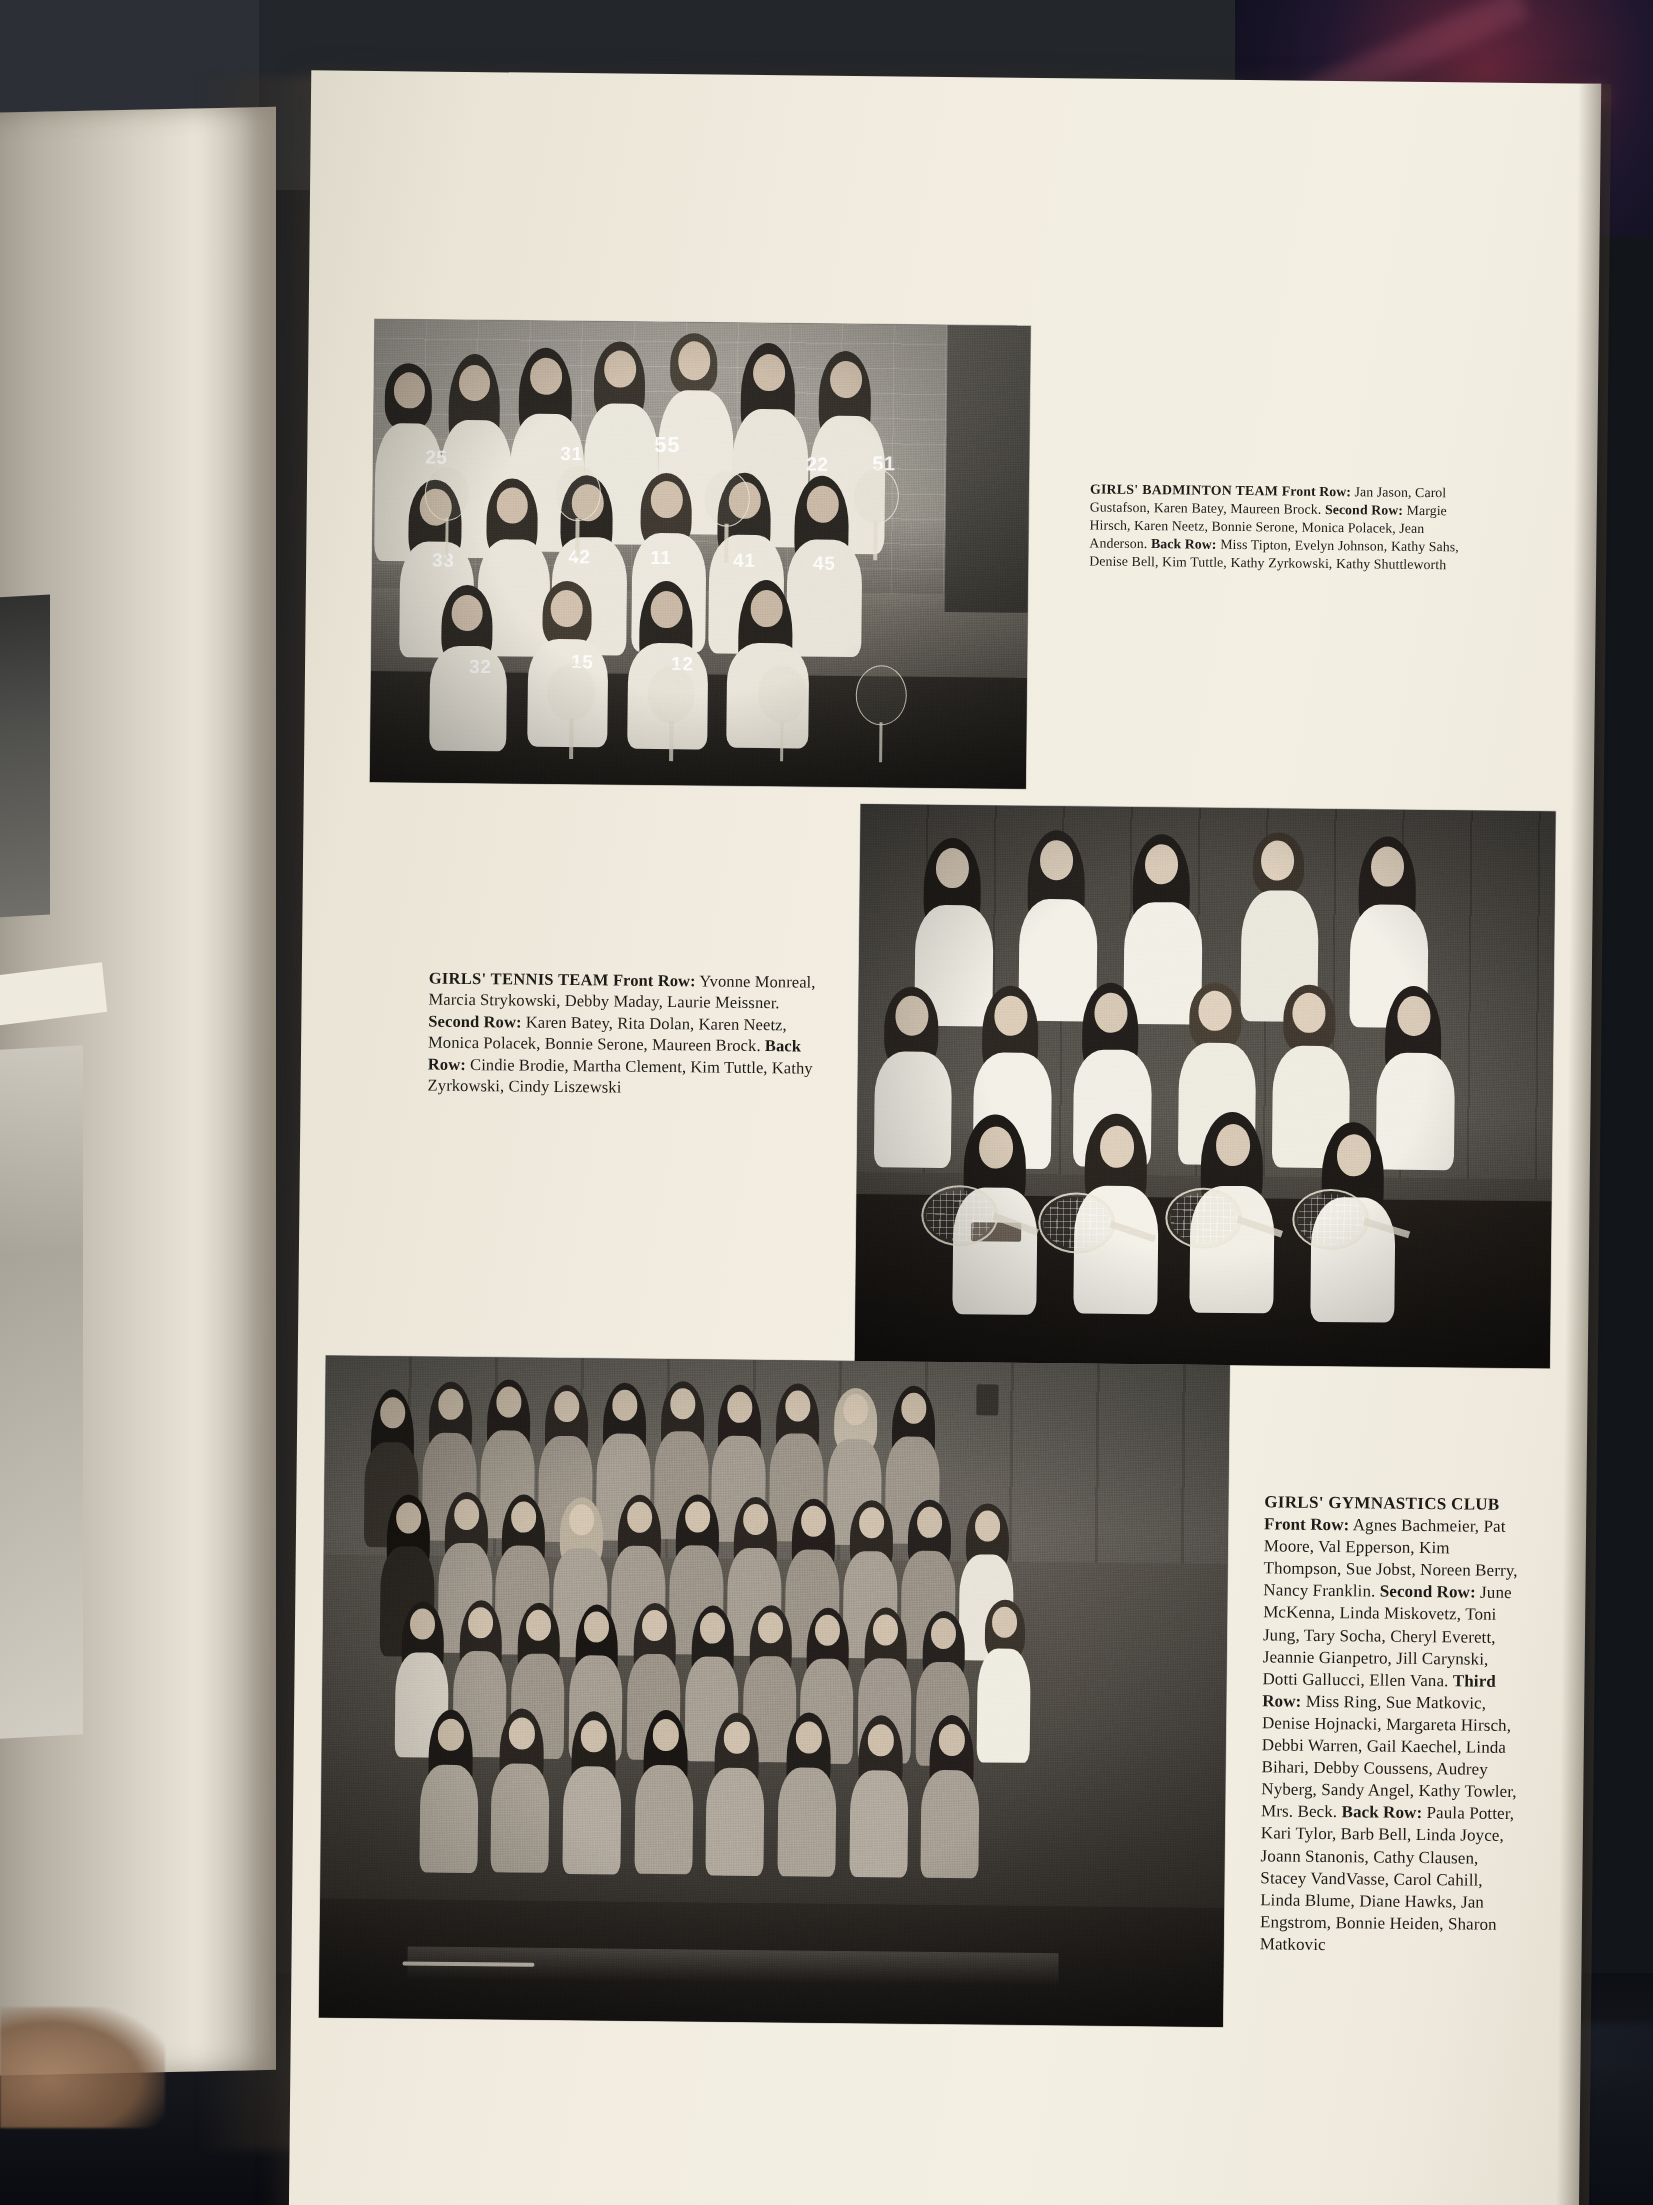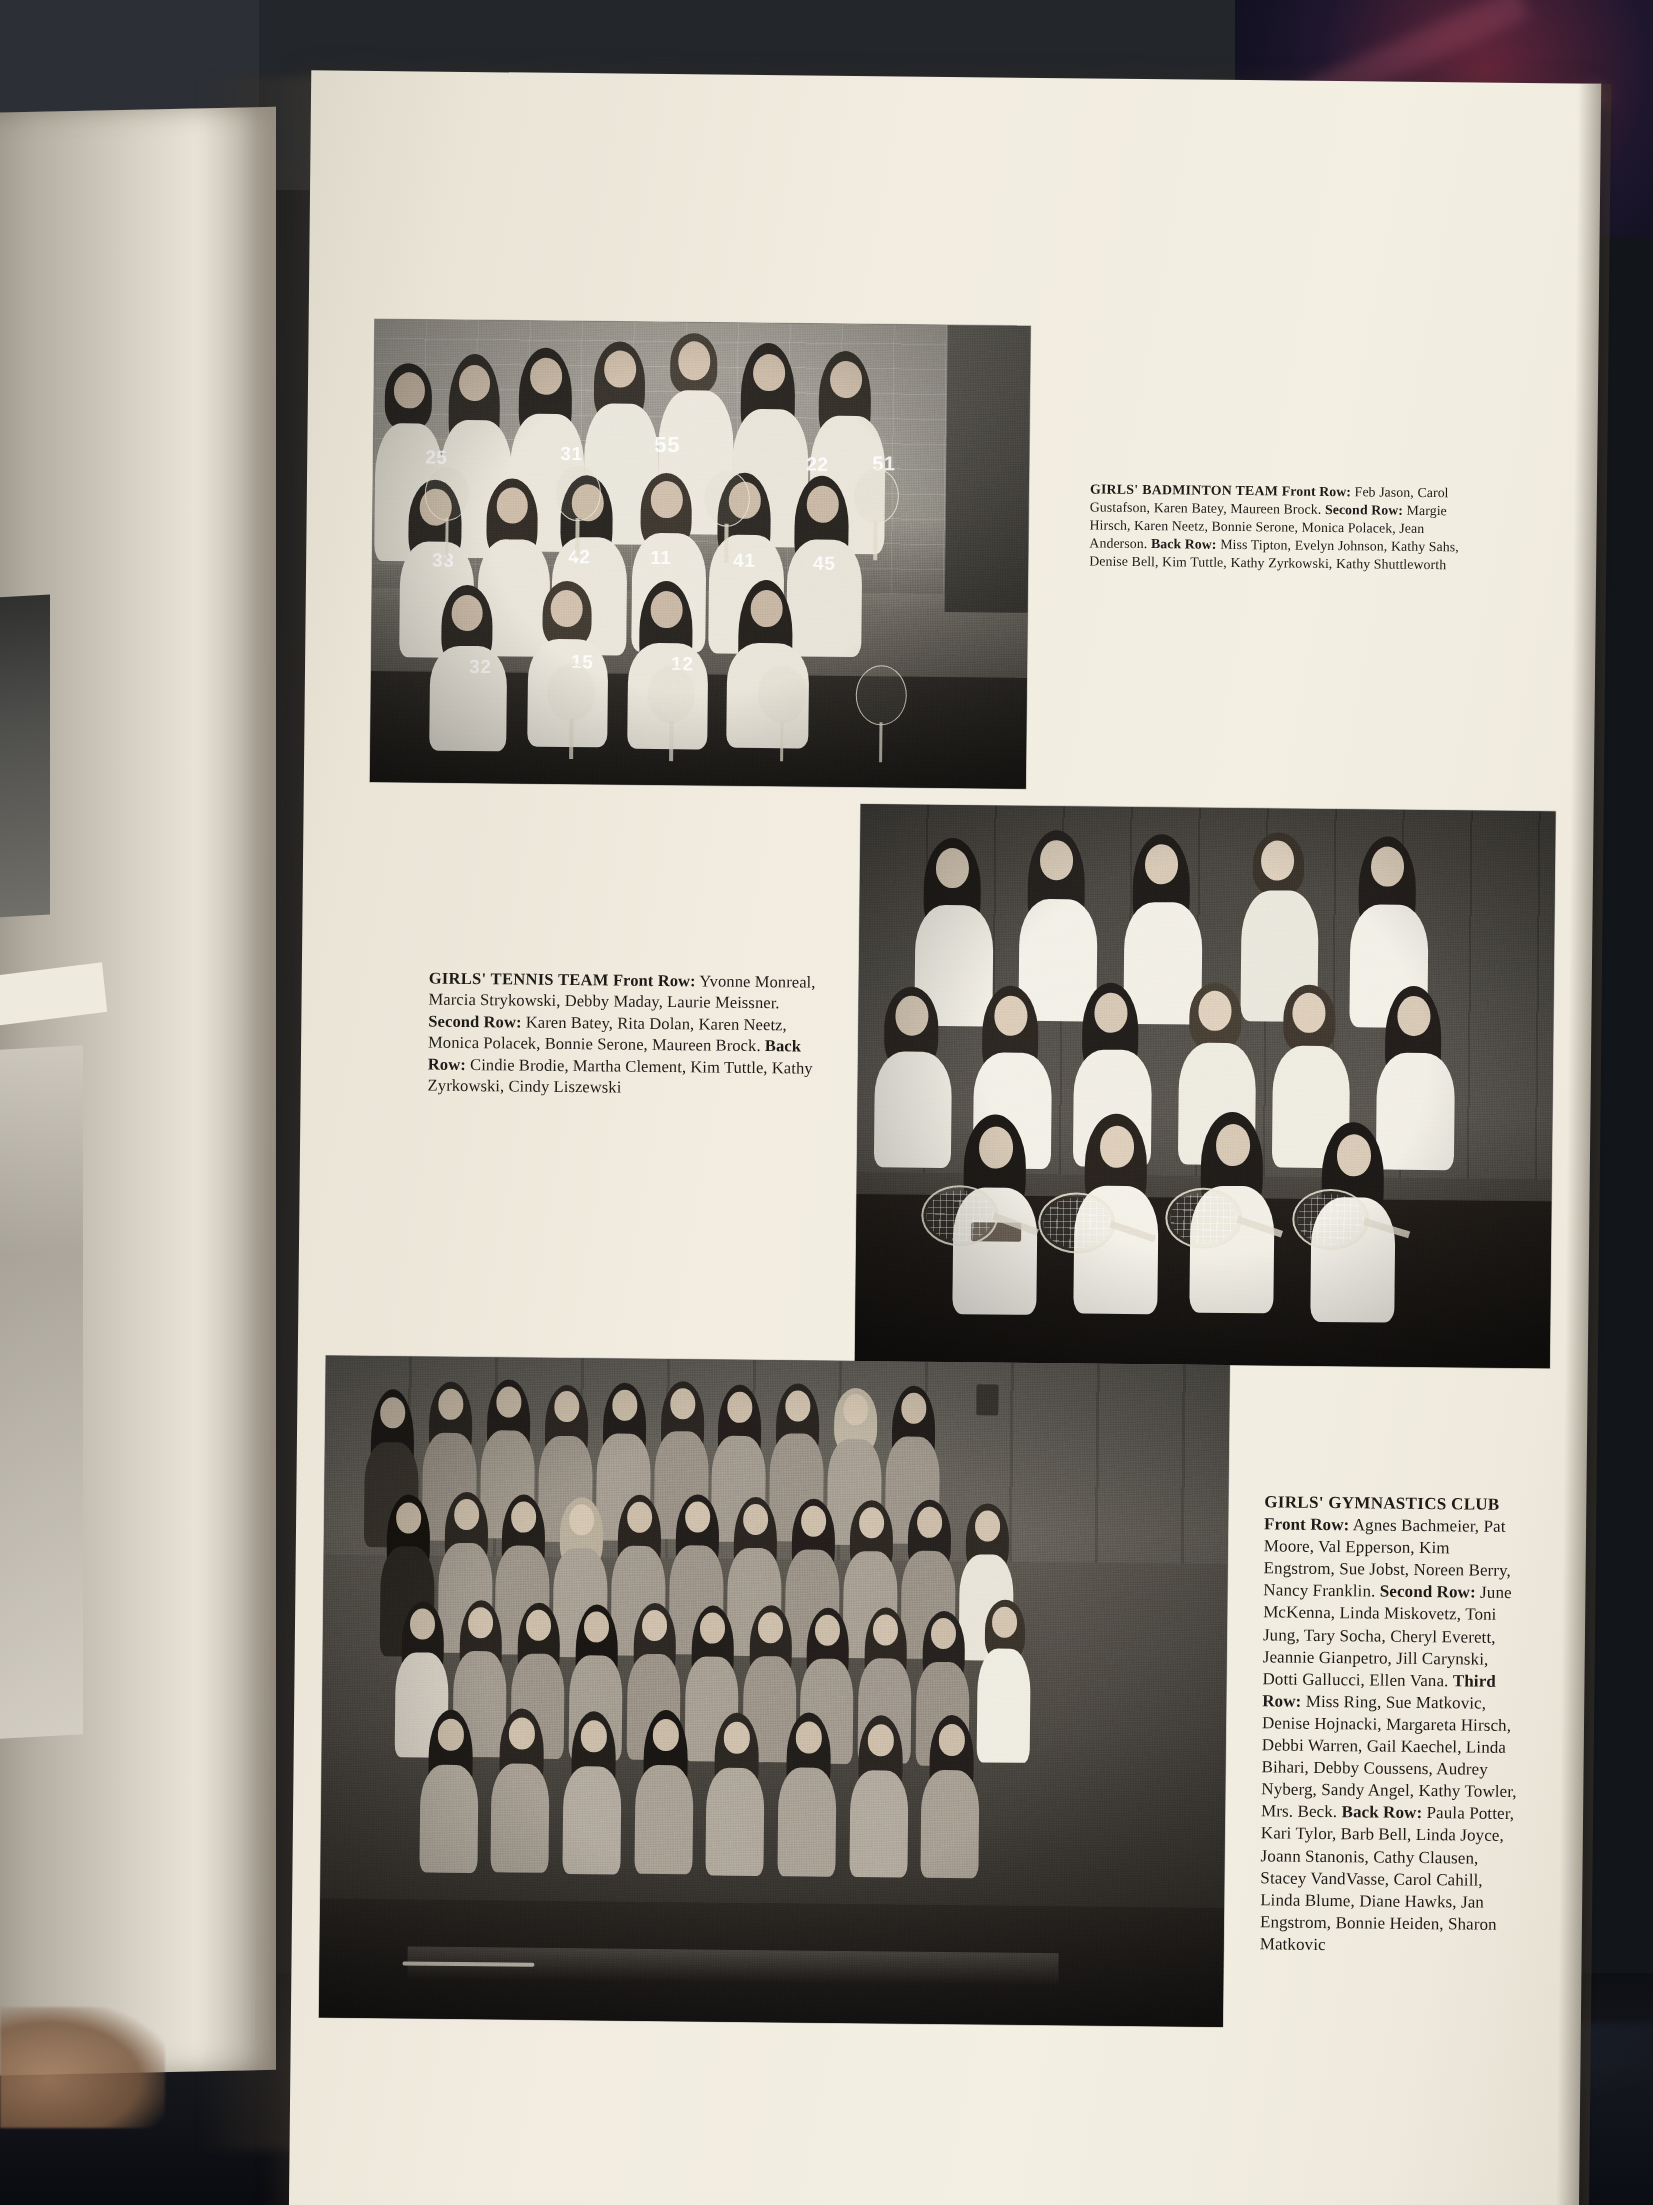--- a/index.html
+++ b/index.html
@@ -385,21 +385,21 @@
               <div class="handle" style="left:22.6px;top:56px;width:3.9px;height:40px;"></div>
             </div>
 
           <div class="grain"></div>
           <div class="vign"></div>
         </div>
 
         <div class="caption cap-badminton" style="left:783px; top:402px; width:375px;">
           <span class="hdr">GIRLS' BADMINTON TEAM</span>
            <span class="rowlbl">Front Row:</span>
-           <span>Feb Jason, Carol Gustafson, Karen Batey, Maureen Brock.</span>
+           <span>Jan Jason, Carol Gustafson, Karen Batey, Maureen Brock.</span>
            <span class="rowlbl">Second Row:</span>
            <span>Margie Hirsch, Karen Neetz, Bonnie Serone, Monica Polacek, Jean Anderson.</span>
            <span class="rowlbl">Back Row:</span>
            <span>Miss Tipton, Evelyn Johnson, Kathy Sahs, Denise Bell, Kim Tuttle, Kathy Zyrkowski, Kathy Shuttleworth</span>
         </div>
 
         <div class="photo" style="left:557px; top:728px; width:695px; height:557px;">
           <div class="bg" style="background:linear-gradient(180deg,#3f3c37 0%,#4a4741 30%,#55514a 55%,#2e2b27 100%);"></div>
 
           <div style="position:absolute;left:0;top:0;width:100%;height:66%;background:repeating-linear-gradient(90deg, rgba(255,255,255,0.045) 0 66px, rgba(0,0,0,0.08) 66px 68px);"></div>
@@ -728,21 +728,21 @@
           <div style="position:absolute;left:88px;bottom:39px;width:651px;height:33px;background:linear-gradient(180deg,rgba(200,192,180,0.25),rgba(0,0,0,0));"></div>
           <div style="position:absolute;left:83px;bottom:53px;width:132px;height:4.4px;background:#cfc8bb;border-radius:2.2px;"></div>
 
           <div class="grain"></div>
           <div class="vign"></div>
         </div>
 
         <div class="caption cap-gym" style="left:968px; top:1411px; width:259px;">
           <span class="hdr">GIRLS' GYMNASTICS CLUB</span>
            <span class="rowlbl">Front Row:</span>
-           <span>Agnes Bachmeier, Pat Moore, Val Epperson, Kim Engstrom, Sue Jobst, Noreen Berry, Nancy Franklin.</span>
+           <span>Agnes Bachmeier, Pat Moore, Val Epperson, Kim Thompson, Sue Jobst, Noreen Berry, Nancy Franklin.</span>
            <span class="rowlbl">Second Row:</span>
            <span>June McKenna, Linda Miskovetz, Toni Jung, Tary Socha, Cheryl Everett, Jeannie Gianpetro, Jill Carynski, Dotti Gallucci, Ellen Vana.</span>
            <span class="rowlbl">Third Row:</span>
            <span>Miss Ring, Sue Matkovic, Denise Hojnacki, Margareta Hirsch, Debbi Warren, Gail Kaechel, Linda Bihari, Debby Coussens, Audrey Nyberg, Sandy Angel, Kathy Towler, Mrs. Beck.</span>
            <span class="rowlbl">Back Row:</span>
            <span>Paula Potter, Kari Tylor, Barb Bell, Linda Joyce, Joann Stanonis, Cathy Clausen, Stacey VandVasse, Carol Cahill, Linda Blume, Diane Hawks, Jan Engstrom, Bonnie Heiden, Sharon Matkovic</span>
         </div>
 
       </div>
     </div>

